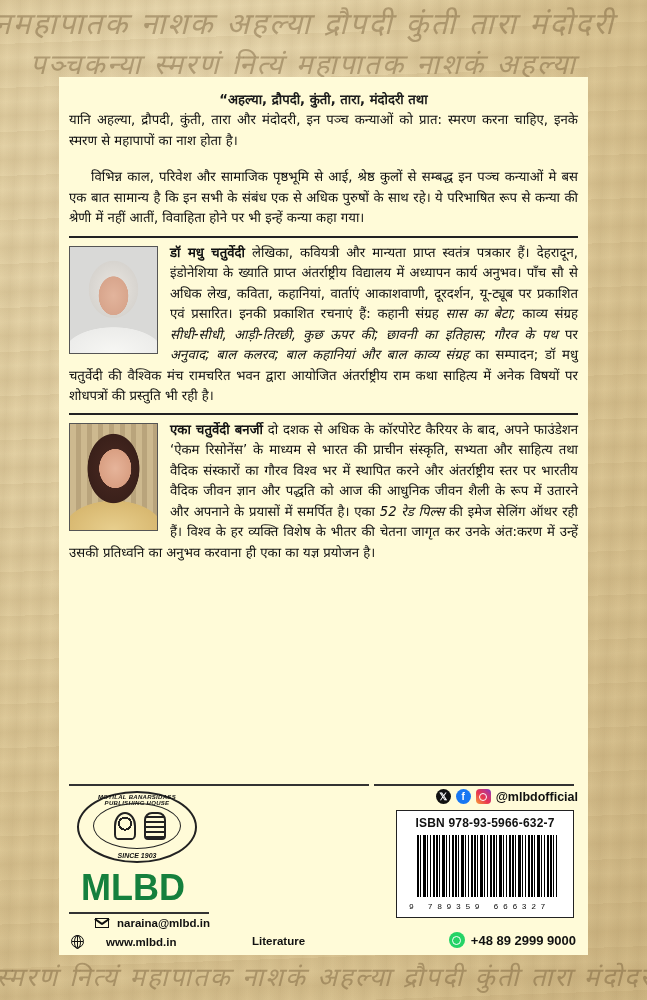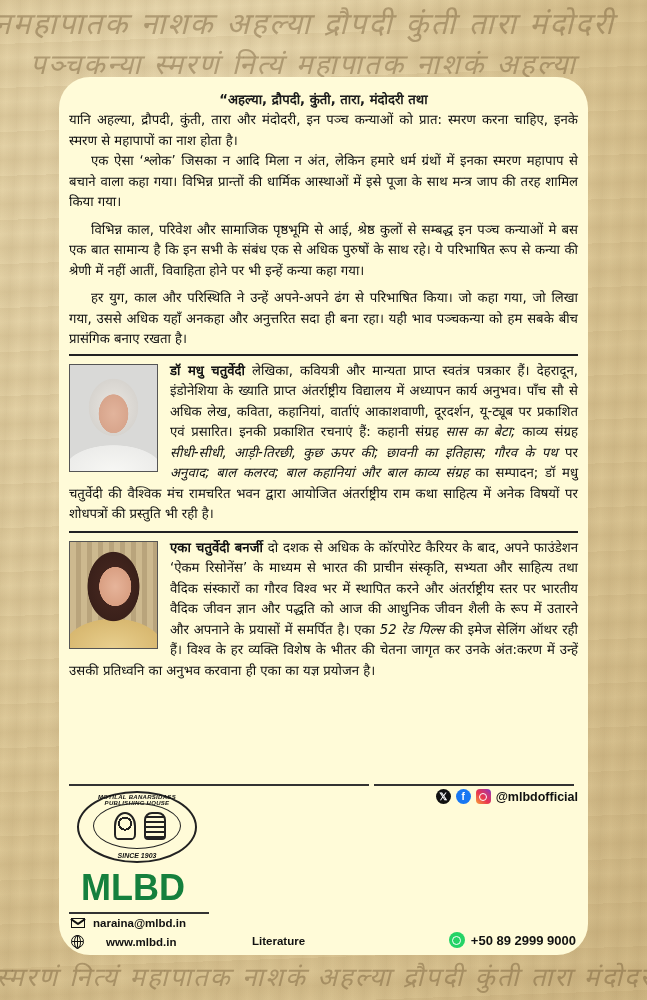--- a/index.html
+++ b/index.html
@@ -21,21 +21,20 @@
     white-space: nowrap;
     pointer-events: none;
     letter-spacing: 2px;
   }
   .panel {
     position: absolute;
     left: 59px; top: 77px;
     width: 529px; height: 878px;
     background: #fffbd8;
     padding: 12px 10px 0 10px;
-    border-radius: 31px;
   }
   .verse {
     text-align: center;
     font-size: 13.2px;
     line-height: 21px;
     font-weight: bold;
     color: #1a1a1a;
   }
   .para {
     font-size: 13.2px;
@@ -129,21 +128,21 @@
   }
   .logo-rule {
     position: absolute; left: 0; top: 128px; width: 140px; height: 2px; background: #333;
   }
   .contact-row {
     position: absolute; left: 2px;
     font-family: "Liberation Sans", sans-serif;
     font-size: 11.5px; font-weight: bold; color: #111;
     display: flex; align-items: center; gap: 8px;
   }
-  .contact-row.email { top: 133px; }
+  .contact-row.email { top: 133px; margin-left: 24px; }
   .contact-row.web { top: 151px; align-items: center; }
   .contact-row.web .txt { margin-left: 14px; }
   .icon-mail {
     width: 14px; height: 10px; border: 1.5px solid #111; position: relative;
   }
   .icon-mail::before, .icon-mail::after {
     content: ""; position: absolute; top: -1px; width: 9px; height: 1.5px; background: #111;
   }
   .icon-mail::before { left: -1px; transform-origin: left; transform: rotate(35deg); }
   .icon-mail::after { right: -1px; transform-origin: right; transform: rotate(-35deg); }
@@ -227,24 +226,22 @@
 
 <div class="bg-scribble" style="left:-6px; top:2px; font-size:30px;">नमहापातक  नाशक  अहल्या  द्रौपदी  कुंती तारा मंदोदरी</div>
 <div class="bg-scribble" style="left:30px; top:44px; font-size:28px;">पञ्चकन्या स्मरणं नित्यं महापातक नाशकं अहल्या</div>
 <div class="bg-scribble" style="left:-4px; top:958px; font-size:26px;">स्मरणं नित्यं महापातक नाशकं अहल्या द्रौपदी कुंती तारा मंदोदरी अहल्या</div>
 <div class="bg-scribble" style="left:592px; top:120px; font-size:24px; transform:rotate(90deg); transform-origin:left top;">पञ्चकन्या स्मरणं नित्यं महापातक नाशकं अहल्या</div>
 
 <div class="panel">
   <div class="verse">
     <div>“अहल्या, द्रौपदी, कुंती, तारा, मंदोदरी तथा</div>
   </div>
-  <p class="para" style="margin-bottom:0;">यानि अहल्या, द्रौपदी, कुंती, तारा और मंदोदरी, इन पञ्च कन्याओं को प्रात: स्मरण करना चाहिए, इनके स्मरण से महापापों का नाश होता है।</p>
-  <p class="para indent">एक ऐसा ‘श्लोक’ जिसका न आदि मिला न अंत, लेकिन हमारे धर्म ग्रंथों में इनका स्मरण महापाप से बचाने वाला कहा गया। विभिन्न प्रान्तों की धार्मिक आस्थाओं में इसे पूजा के साथ मन्त्र जाप की तरह शामिल किया गया।</p>
+  <p class="para" style="margin-bottom:16px;">यानि अहल्या, द्रौपदी, कुंती, तारा और मंदोदरी, इन पञ्च कन्याओं को प्रात: स्मरण करना चाहिए, इनके स्मरण से महापापों का नाश होता है।</p>
   <p class="para indent">विभिन्न काल, परिवेश और सामाजिक पृष्ठभूमि से आई, श्रेष्ठ कुलों से सम्बद्ध इन पञ्च कन्याओं मे बस एक बात सामान्य है कि इन सभी के संबंध एक से अधिक पुरुषों के साथ रहे। ये परिभाषित रूप से कन्या की श्रेणी में नहीं आतीं, विवाहिता होने पर भी इन्हें कन्या कहा गया।</p>
-  <p class="para indent" style="margin-bottom:4px;">हर युग, काल और परिस्थिति ने उन्हें अपने-अपने ढंग से परिभाषित किया। जो कहा गया, जो लिखा गया, उससे अधिक यहाँ अनकहा और अनुत्तरित सदा ही बना रहा। यही भाव पञ्चकन्या को हम सबके बीच प्रासंगिक बनाए रखता है।</p>
 
   <div class="hr"></div>
 
   <div class="bio">
     <div class="photo photo-madhu"></div>
     <b>डॉ मधु चतुर्वेदी</b><span> लेखिका, कवियत्री और मान्यता प्राप्त स्वतंत्र पत्रकार हैं। देहरादून, इंडोनेशिया के ख्याति प्राप्त अंतर्राष्ट्रीय विद्यालय में अध्यापन कार्य अनुभव। पाँच सौ से अधिक लेख, कविता, कहानियां, वार्ताएं आकाशवाणी, दूरदर्शन, यू-ट्यूब पर प्रकाशित एवं प्रसारित। इनकी प्रकाशित रचनाएं हैं: कहानी संग्रह </span><i>सास का बेटा;</i><span> काव्य संग्रह </span><i>सीधी-सीधी, आड़ी-तिरछी, कुछ ऊपर की; छावनी का इतिहास; गौरव के पथ</i><span> पर </span><i>अनुवाद; बाल कलरव; बाल कहानियां और बाल काव्य संग्रह</i><span> का सम्पादन; डॉ मधु चतुर्वेदी की वैश्विक मंच रामचरित भवन द्वारा आयोजित अंतर्राष्ट्रीय राम कथा साहित्य में अनेक विषयों पर शोधपत्रों की प्रस्तुति भी रही है।</span>
     <div class="clear"></div>
   </div>
 
   <div class="hr" style="margin-top:6px;"></div>
@@ -285,21 +282,26 @@
 
     <div class="social">
       <span class="soc-ico soc-x">𝕏</span>
       <span class="soc-ico soc-fb">f</span>
       <span class="soc-ico soc-ig">
           <span></span>
         </span>
       <span>@mlbdofficial</span>
     </div>
 
+    <div class="isbn-box">
+      <div class="isbn-label">ISBN 978-93-5966-632-7</div>
+      <div class="barcode"></div>
+      <div class="barcode-digits">9 789359 666327</div>
+    </div>
 
     <div class="phone">
       <span class="wa-ico">
           <span></span>
         </span>
-      <span>+50 89 2999 9000</span>
+      <span>+48 89 2999 9000</span>
     </div>
   </div>
 </div>
 
 </body></html>

